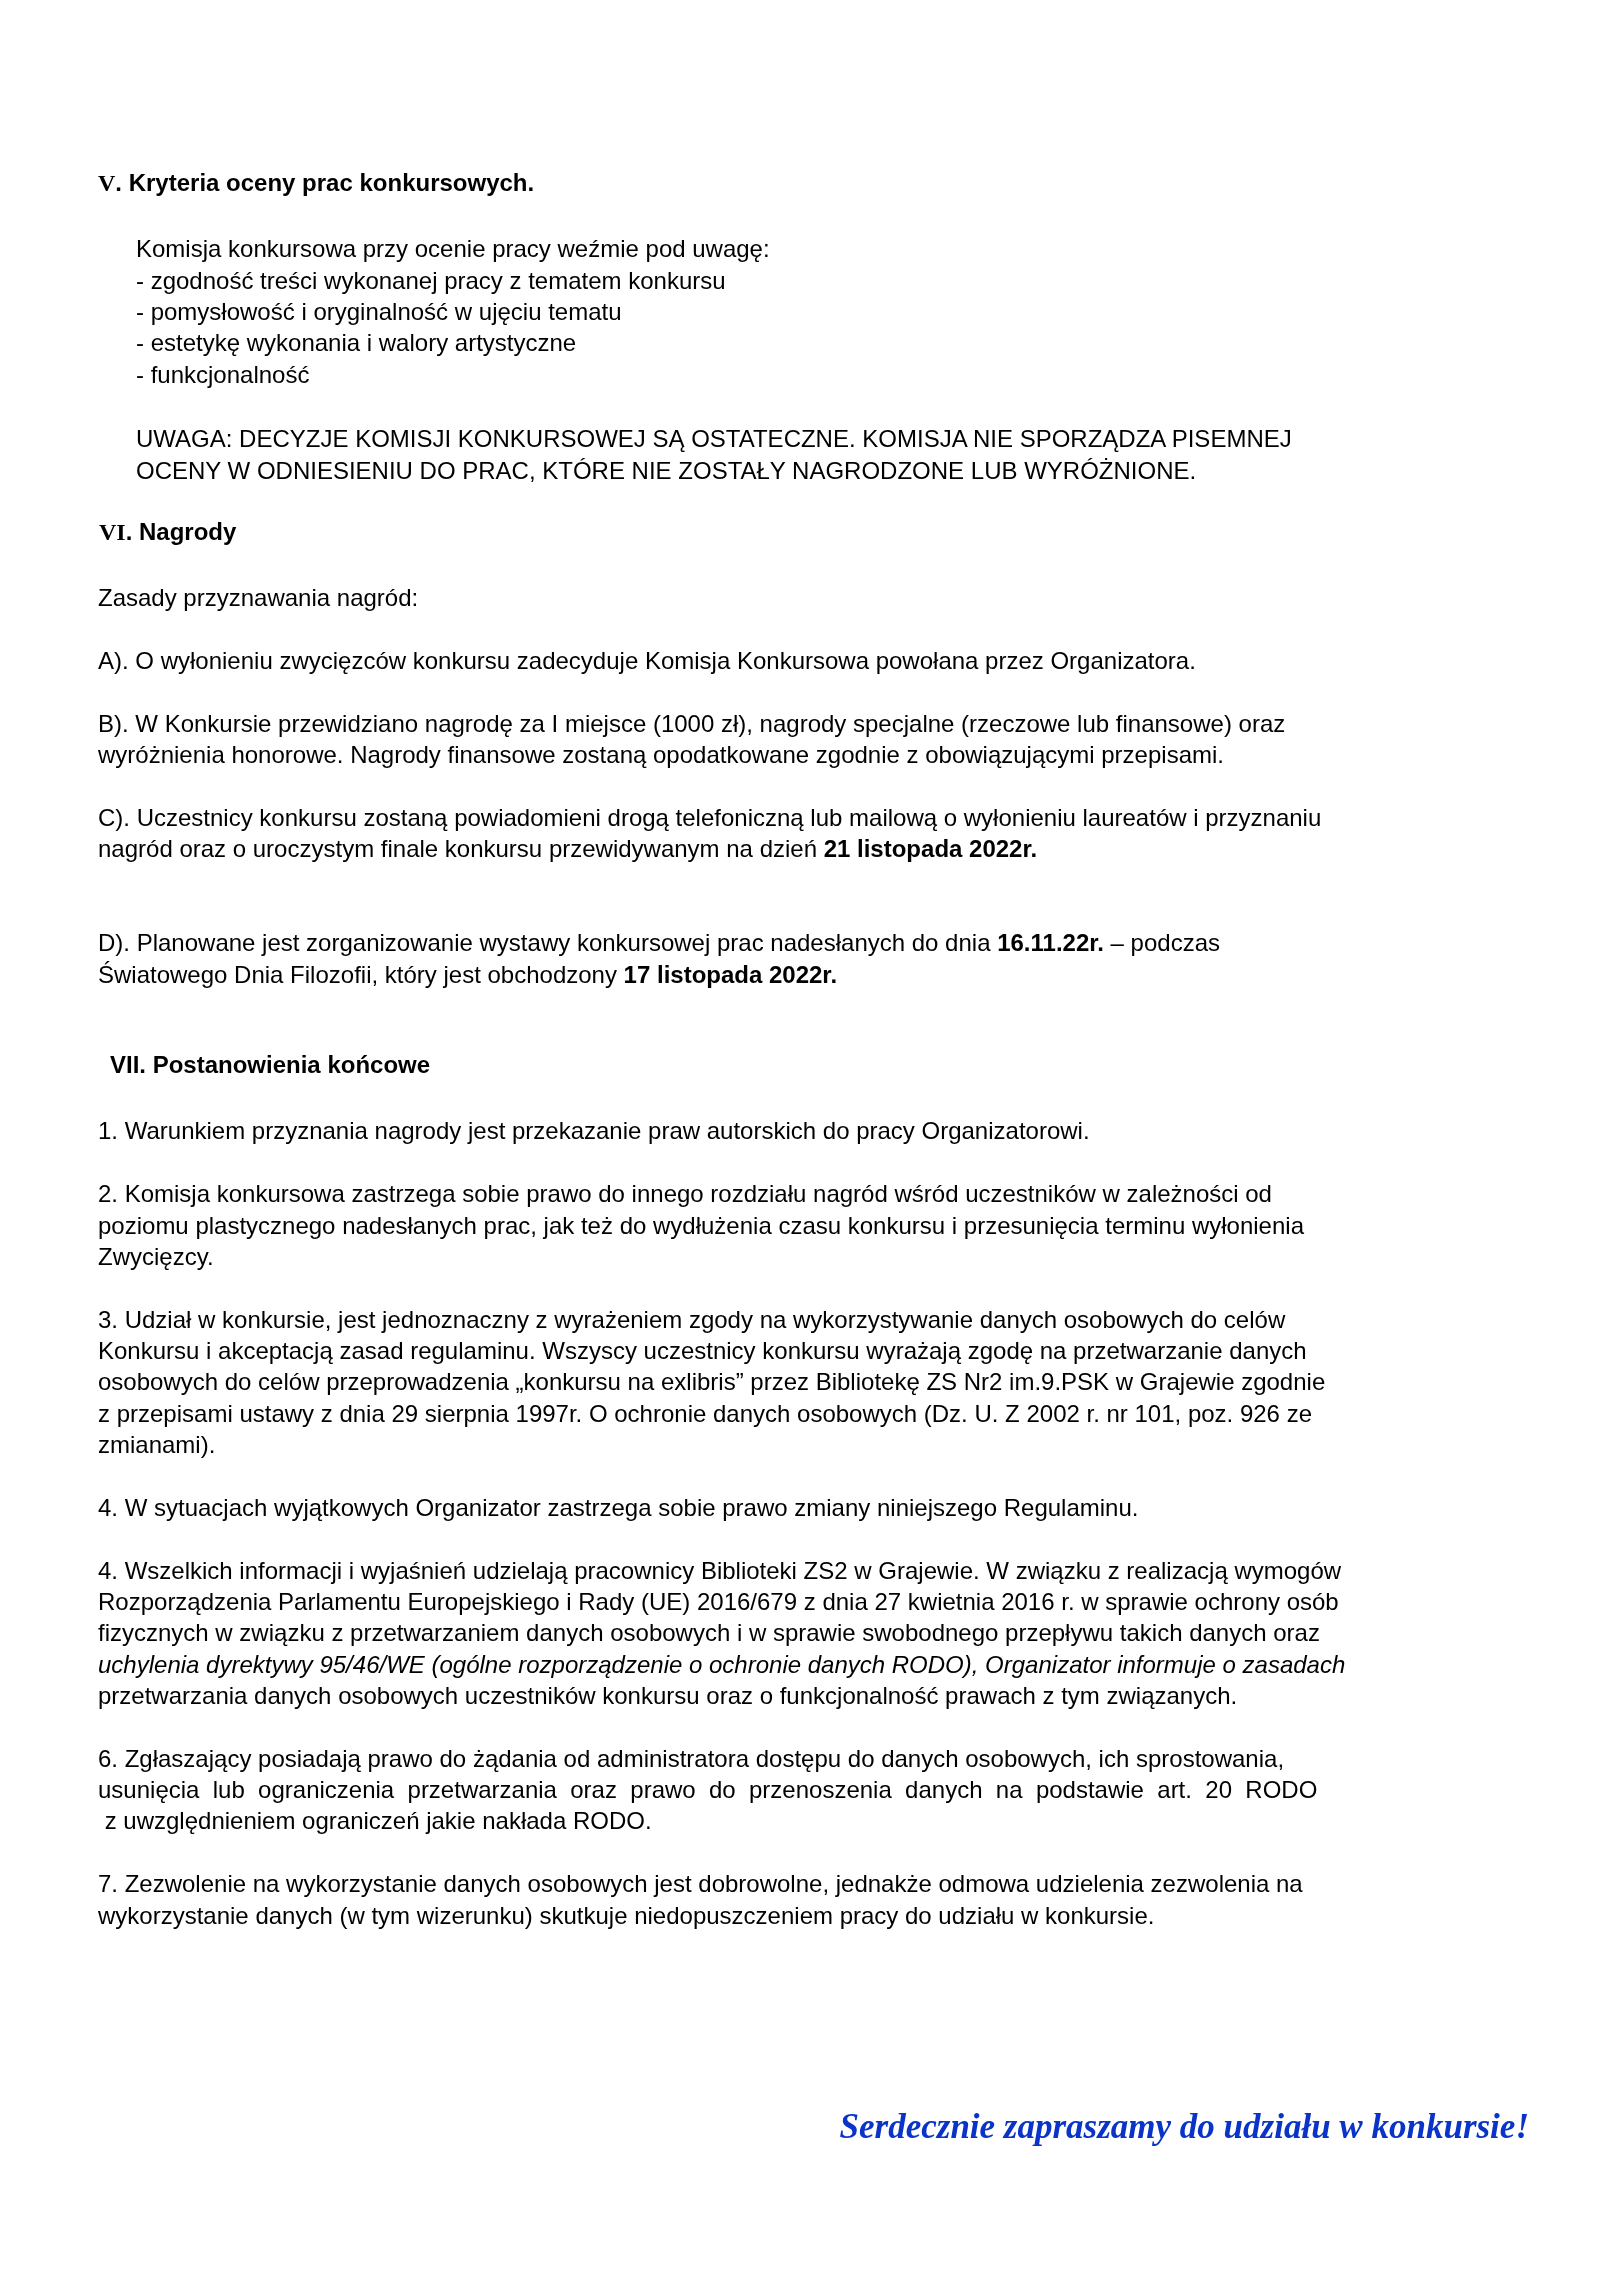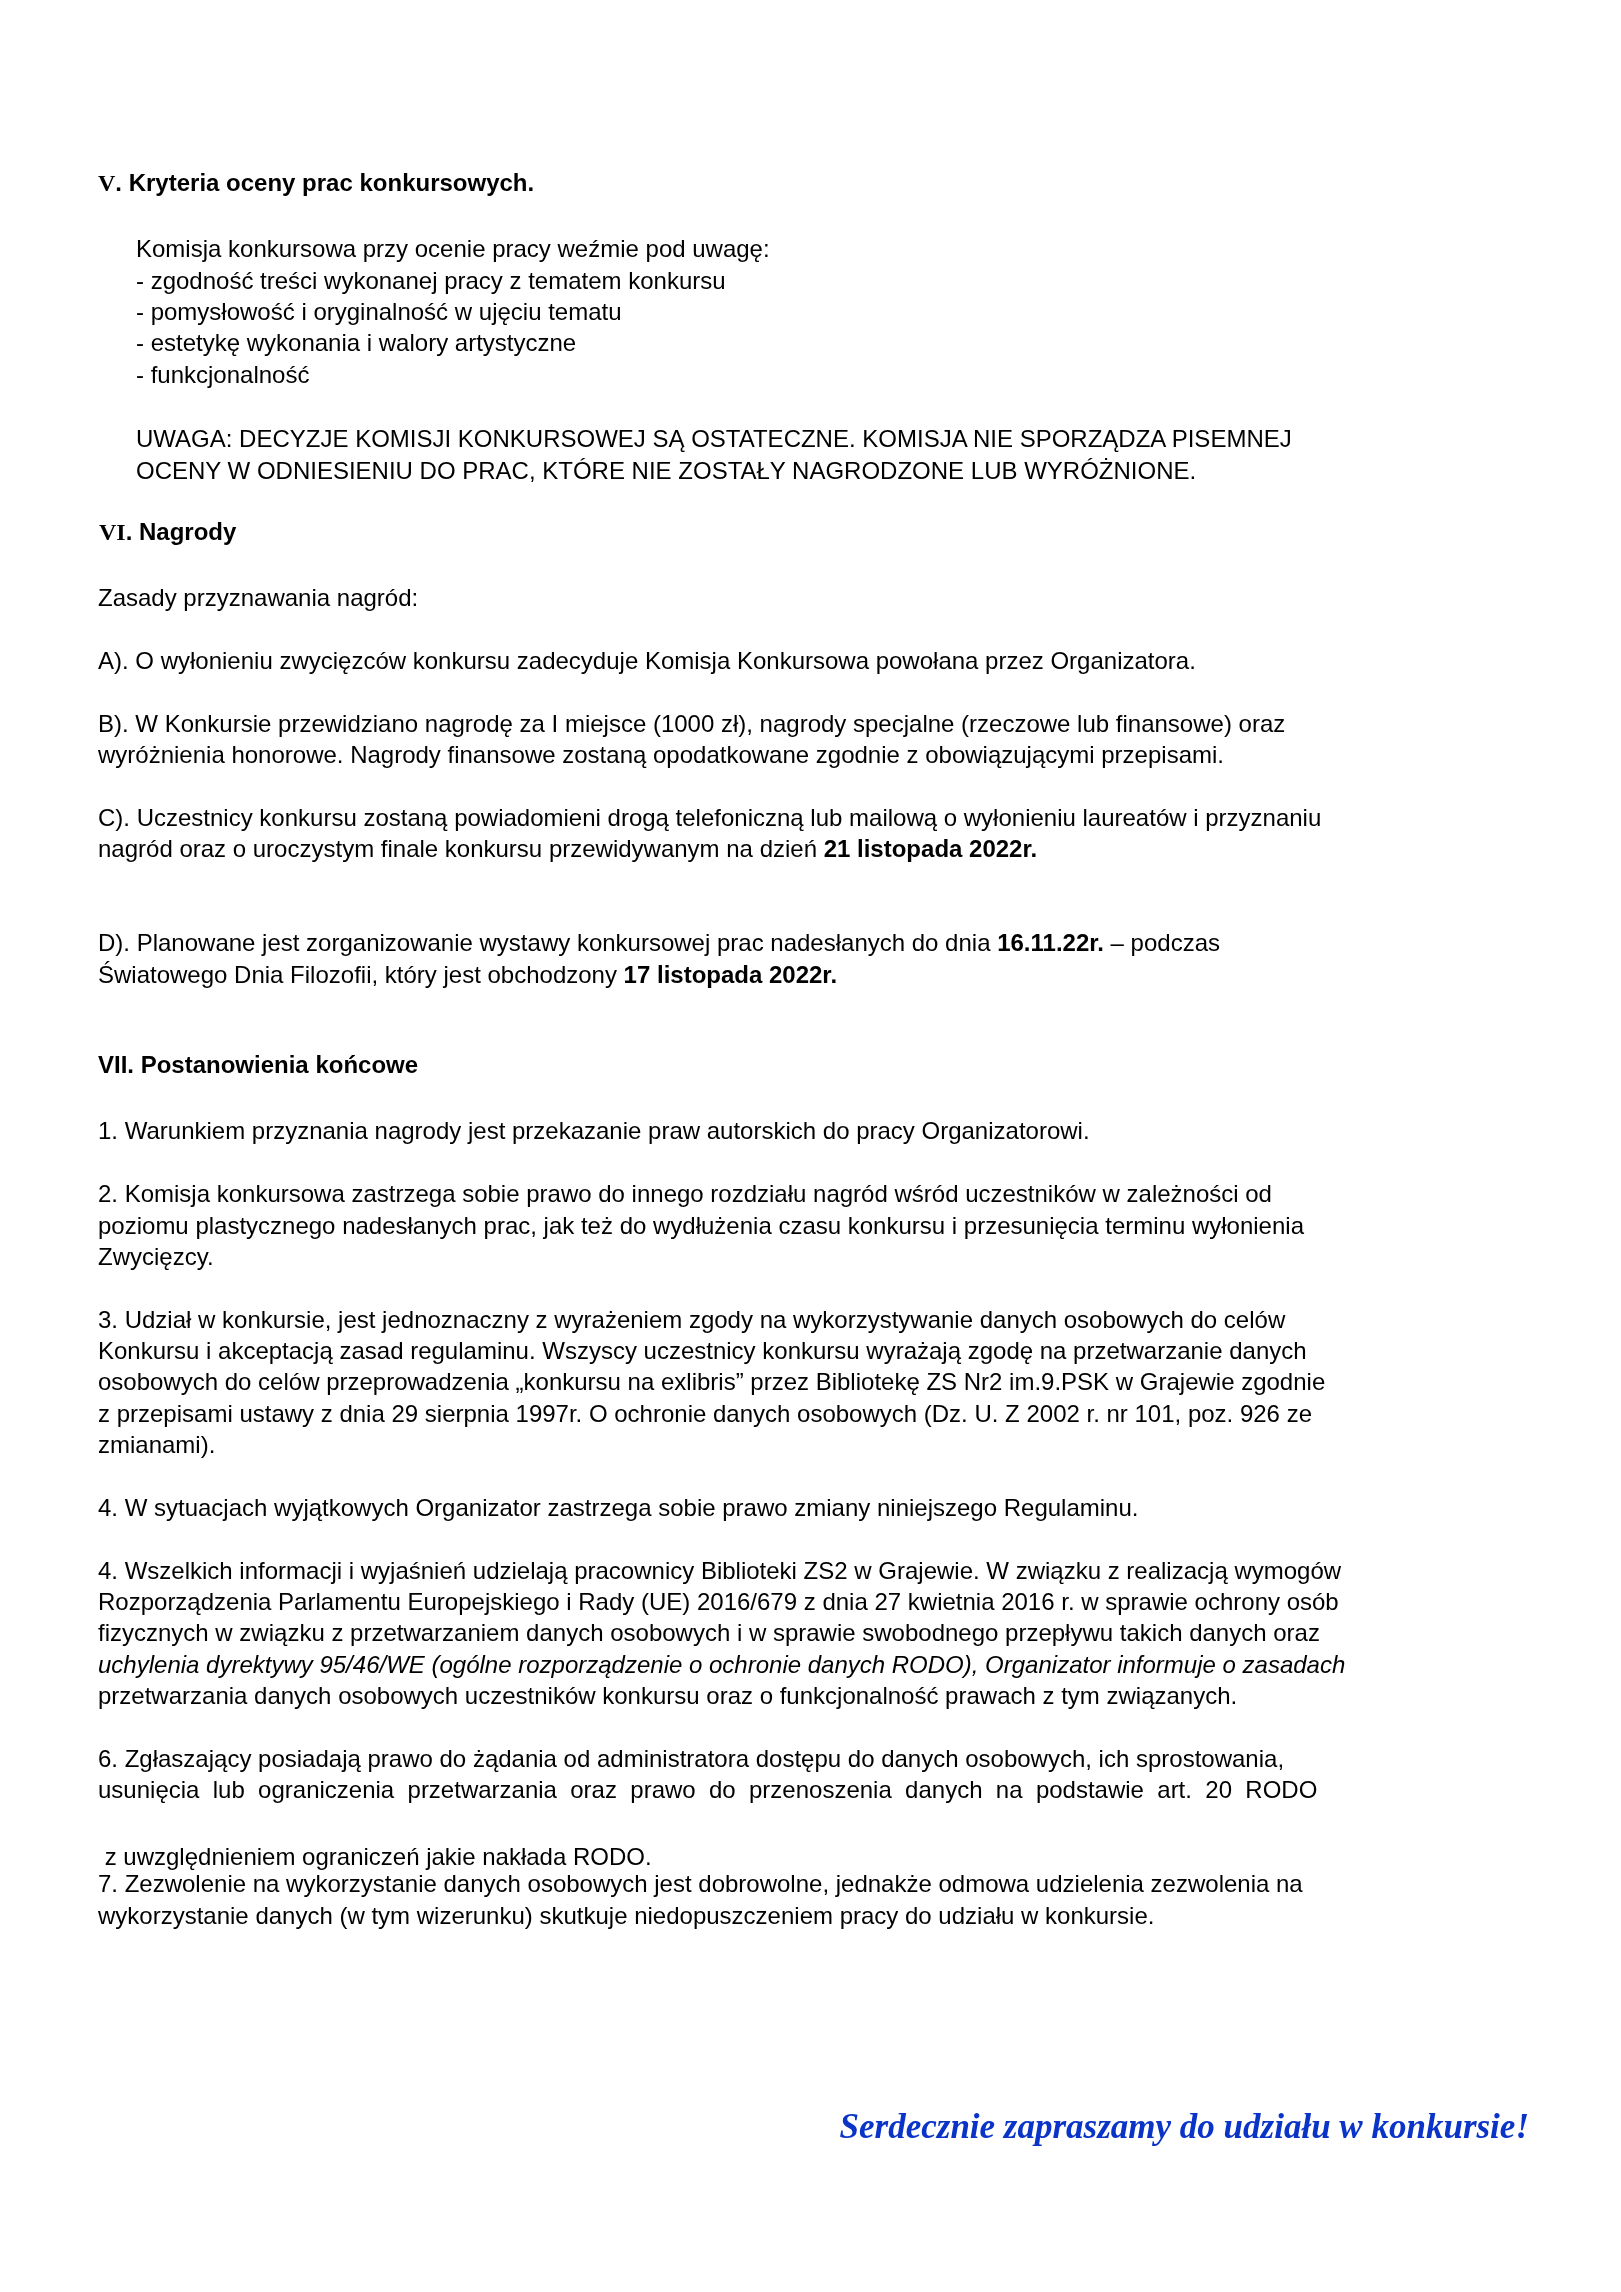--- a/index.html
+++ b/index.html
@@ -41,21 +41,21 @@
   <div class="abs txt" style="top:645px;left:0;">A). O wyłonieniu zwycięzców konkursu zadecyduje Komisja Konkursowa powołana przez Organizatora.</div>
   <div class="abs txt" style="top:708px;left:0;">B). W Konkursie przewidziano nagrodę za I miejsce (1000 zł), nagrody specjalne (rzeczowe lub finansowe) oraz</div>
   <div class="abs txt" style="top:739px;left:0;">wyróżnienia honorowe. Nagrody finansowe zostaną opodatkowane zgodnie z obowiązującymi przepisami.</div>
 
   <div class="abs txt" style="top:802px;left:0;">C). Uczestnicy konkursu zostaną powiadomieni drogą telefoniczną lub mailową o wyłonieniu laureatów i przyznaniu</div>
   <div class="abs txt" style="top:833px;left:0;"><span>nagród oraz o uroczystym finale konkursu przewidywanym na dzień </span><span class="b u">21 listopada 2022r.</span></div>
 
   <div class="abs txt" style="top:927px;left:0;"><span>D). Planowane jest zorganizowanie wystawy konkursowej prac nadesłanych do dnia </span><span class="b">16.11.22r.</span><span> – podczas</span></div>
   <div class="abs txt" style="top:959px;left:0;"><span>Światowego Dnia Filozofii, który jest obchodzony </span><span class="b">17 listopada 2022r.</span></div>
 
-  <div class="abs h" style="top:1051px;left:0;text-align:right;">VII. Postanowienia końcowe</div>
+  <div class="abs h" style="top:1051px;left:12px;text-align:right;">VII. Postanowienia końcowe</div>
 
   <div class="abs txt" style="top:1115px;left:0;">1. Warunkiem przyznania nagrody jest przekazanie praw autorskich do pracy Organizatorowi.</div>
 
   <div class="abs txt" style="top:1178px;left:0;">2. Komisja konkursowa zastrzega sobie prawo do innego rozdziału nagród wśród uczestników w zależności od</div>
   <div class="abs txt" style="top:1210px;left:0;">poziomu plastycznego nadesłanych prac, jak też do wydłużenia czasu konkursu i przesunięcia terminu wyłonienia</div>
   <div class="abs txt" style="top:1241px;left:0;">Zwycięzcy.</div>
 
   <div class="abs txt" style="top:1304px;left:0;">3. Udział w konkursie, jest jednoznaczny z wyrażeniem zgody na wykorzystywanie danych osobowych do celów</div>
   <div class="abs txt" style="top:1335px;left:0;text-align:right;">Konkursu i akceptacją zasad regulaminu. Wszyscy uczestnicy konkursu wyrażają zgodę na przetwarzanie danych</div>
   <div class="abs txt" style="top:1366px;left:0;">osobowych do celów przeprowadzenia „konkursu na exlibris” przez Bibliotekę ZS Nr2 im.9.PSK w Grajewie zgodnie</div>
@@ -65,20 +65,20 @@
   <div class="abs txt" style="top:1492px;left:0;">4. W sytuacjach wyjątkowych Organizator zastrzega sobie prawo zmiany niniejszego Regulaminu.</div>
 
   <div class="abs txt" style="top:1555px;left:0;">4. Wszelkich informacji i wyjaśnień udzielają pracownicy Biblioteki ZS2 w Grajewie. W związku z realizacją wymogów</div>
   <div class="abs txt" style="top:1586px;left:0;">Rozporządzenia Parlamentu Europejskiego i Rady (UE) 2016/679 z dnia 27 kwietnia 2016 r. w sprawie ochrony osób</div>
   <div class="abs txt" style="top:1617px;left:0;">fizycznych w związku z przetwarzaniem danych osobowych i w sprawie swobodnego przepływu takich danych oraz</div>
   <div class="abs txt" style="top:1649px;left:0;font-style:italic;">uchylenia dyrektywy 95/46/WE (ogólne rozporządzenie o ochronie danych RODO), Organizator informuje o zasadach</div>
   <div class="abs txt" style="top:1680px;left:0;">przetwarzania danych osobowych uczestników konkursu oraz o funkcjonalność prawach z tym związanych.</div>
 
   <div class="abs txt" style="top:1743px;left:0;">6. Zgłaszający posiadają prawo do żądania od administratora dostępu do danych osobowych, ich sprostowania,</div>
   <div class="abs txt" style="top:1774px;left:0;white-space:pre;">usunięcia  lub  ograniczenia  przetwarzania  oraz  prawo  do  przenoszenia  danych  na  podstawie  art.  20  RODO</div>
-  <div class="abs txt" style="top:1805px;left:0;white-space:pre;margin-top:36px;"> z uwzględnieniem ograniczeń jakie nakłada RODO.</div>
+  <div class="abs txt" style="top:1805px;left:0;white-space:pre;"> z uwzględnieniem ograniczeń jakie nakłada RODO.</div>
 
   <div class="abs txt" style="top:1868px;left:0;">7. Zezwolenie na wykorzystanie danych osobowych jest dobrowolne, jednakże odmowa udzielenia zezwolenia na</div>
   <div class="abs txt" style="top:1900px;left:0;">wykorzystanie danych (w tym wizerunku) skutkuje niedopuszczeniem pracy do udziału w konkursie.</div>
 
   <div class="abs closing" style="top:2107px;right:0;">Serdecznie zapraszamy do udziału w konkursie!</div>
 </div>
 
 
 </body></html>

